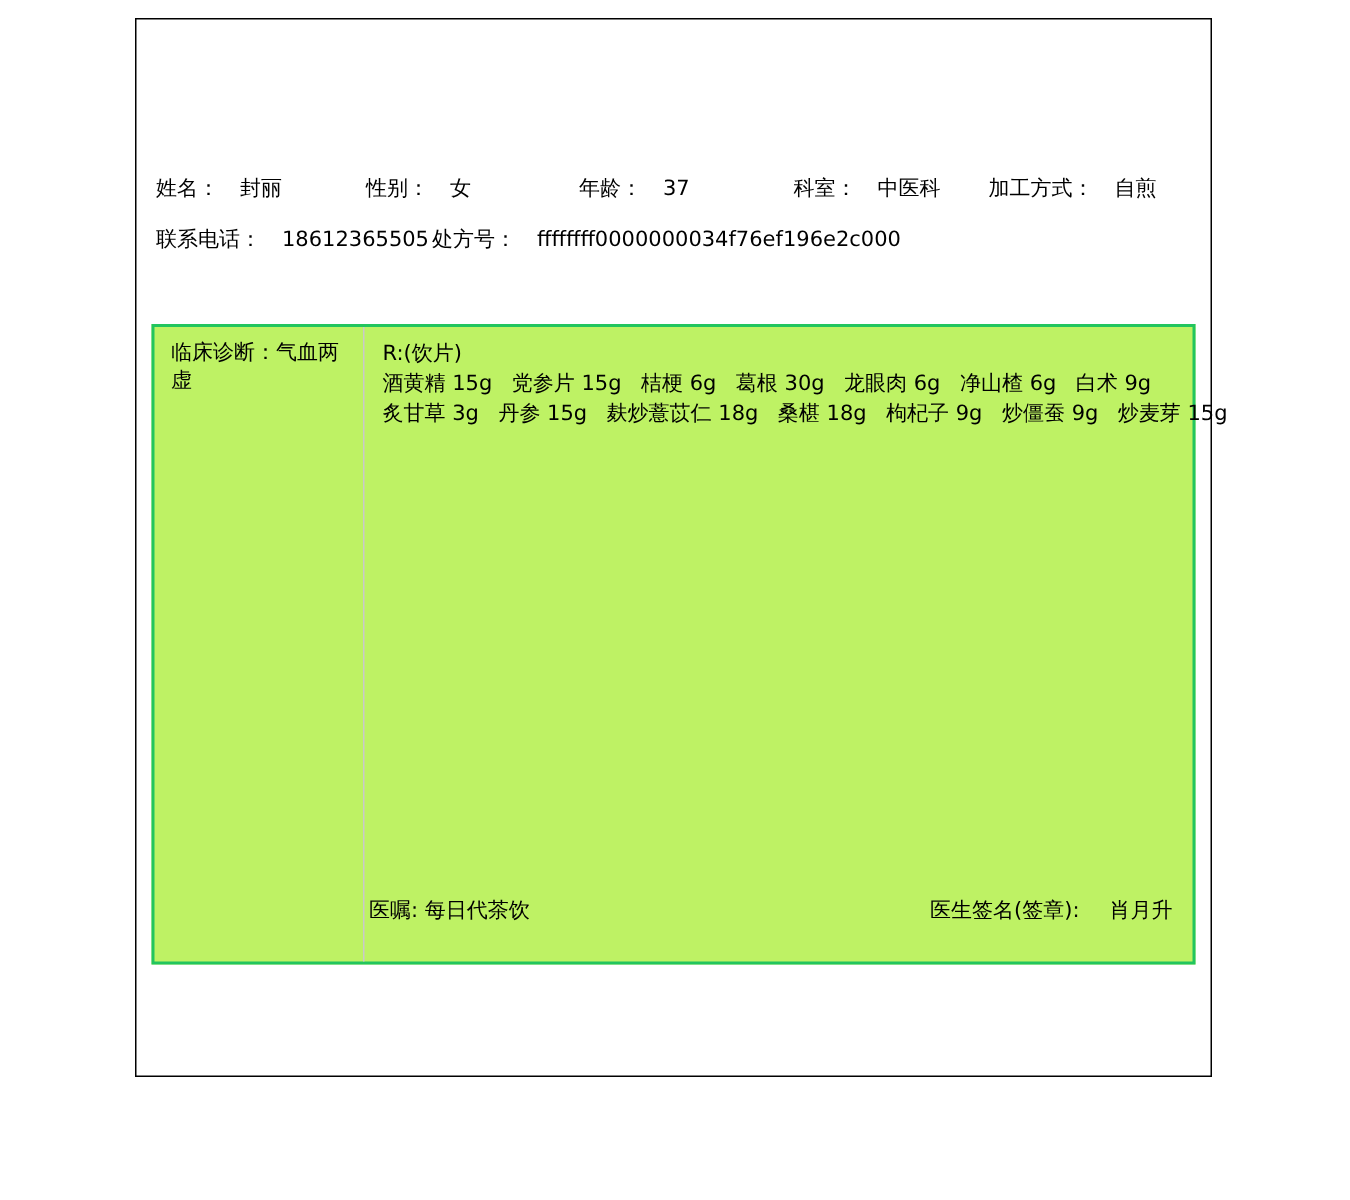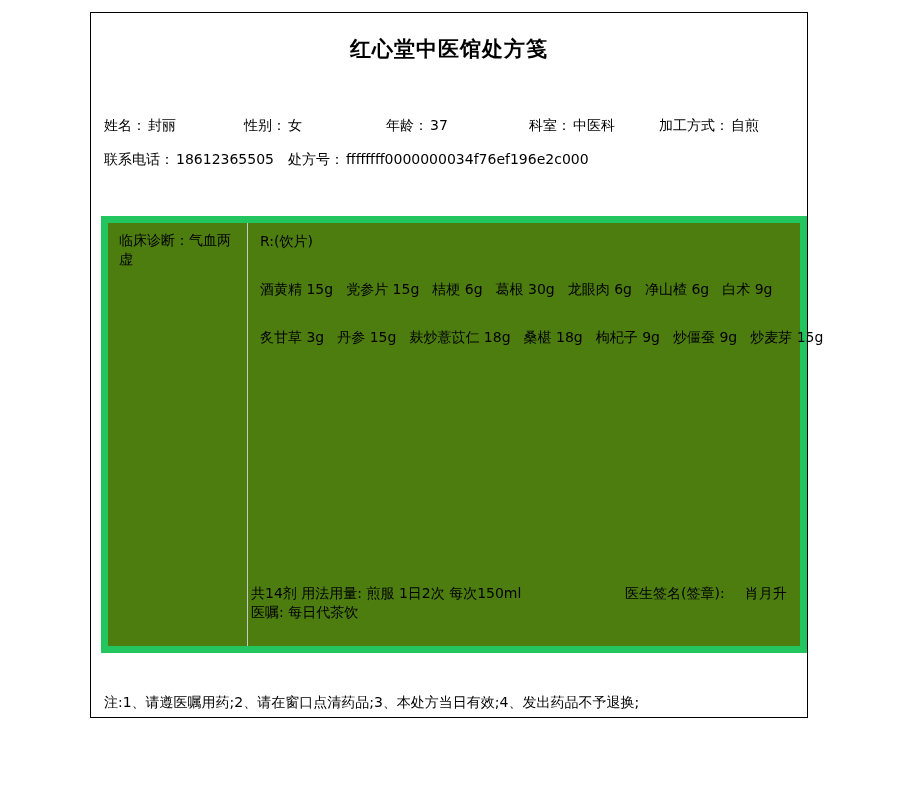--- a/index.html
+++ b/index.html
@@ -17,55 +17,54 @@
     font-size:21px;font-weight:bold;letter-spacing:1px;
   }
   .row{position:absolute;left:0;width:100%;font-size:14px;height:18px}
   .row > span{position:absolute;white-space:nowrap;top:0}
   .prow{top:104px}
   .prow .f0{left:13px}.prow .f1{left:153px}.prow .f2{left:295px}.prow .f3{left:438px}.prow .f4{left:568px}
   .crow{top:138px}
   .crow .f0{left:13px}.crow .f1{left:197px}.crow .f2{left:478px}
   .main{
     position:absolute;left:10px;top:203px;width:692px;height:423px;
-    border:7px solid #22c55e;background:#4d7c0f;
+    border:2px solid #22c55e;background:#bef264;
   }
   .diag{
     position:absolute;left:0;top:0;width:140px;height:100%;
     border-right:1px solid #c9c9c9;box-sizing:border-box;
     padding:8px 11px;font-size:14px;line-height:19px;
   }
   .rxcell{
     position:absolute;left:141px;top:0;right:0;bottom:0;
     padding:8px 11px;font-size:14px;
   }
   .rxhead{line-height:20px}
-  .rx-line{margin-top:28px;line-height:20px;white-space:nowrap}
+  .rx-line{line-height:20px;white-space:nowrap}
   .med{margin-right:13px}
   .rx-bottom{
     position:absolute;left:2px;right:6px;bottom:24px;
     font-size:14px;line-height:19px;
   }
   .rx-bottom .sumline{position:relative;white-space:nowrap}
   .sign{position:absolute;left:374px;top:0;white-space:nowrap}
   .sign .sval{margin-left:20px}
   .f-row1{top:639px}
   .f-row1 .f0{left:13px}.f-row1 .f1{left:155px}.f-row1 .f2{left:295px}.f-row1 .f3{left:437px}
   .f-row2{top:660px}
   .f-row2 .f0{left:13px}.f-row2 .f1{left:155px}
   .f-note{position:absolute;left:13px;top:681px;font-size:14px;white-space:nowrap}
-  .pair .val{margin-left:2px}
+  .pair .val{margin-left:14px}
   .pair .val-sp{margin-left:5px}
 </style>
 </head>
 <body>
 
 <div class="sheet">
 
-  <div class="title">红心堂中医馆处方笺</div>
 
   <div class="row prow">
     <span class="f0 pair"><span>姓名：</span><span class="val">封丽</span></span>
     <span class="f1 pair"><span>性别：</span><span class="val">女</span></span>
     <span class="f2 pair"><span>年龄：</span><span class="val">37</span></span>
     <span class="f3 pair"><span>科室：</span><span class="val">中医科</span></span>
     <span class="f4 pair"><span>加工方式：</span><span class="val">自煎</span></span>
   </div>
 
   <div class="row crow">
@@ -78,25 +77,23 @@
       <span>临床诊断：</span><span>气血两虚</span>
     </div>
     <div class="rxcell">
       <div class="rxhead">R:(饮片)</div>
       <div>
           <div class="rx-line"><span class="med">酒黄精 15g</span><span class="med">党参片 15g</span><span class="med">桔梗 6g</span><span class="med">葛根 30g</span><span class="med">龙眼肉 6g</span><span class="med">净山楂 6g</span><span class="med">白术 9g</span></div>
           <div class="rx-line"><span class="med">炙甘草 3g</span><span class="med">丹参 15g</span><span class="med">麸炒薏苡仁 18g</span><span class="med">桑椹 18g</span><span class="med">枸杞子 9g</span><span class="med">炒僵蚕 9g</span><span class="med">炒麦芽 15g</span></div>
         </div>
       <div class="rx-bottom">
         <div class="sumline">
-          <span>共14剂 用法用量: 煎服 1日2次 每次150ml</span>
           <span class="sign"><span>医生签名(签章):</span><span class="sval">肖月升</span></span>
         </div>
         <div>医嘱: 每日代茶饮</div>
       </div>
     </div>
   </div>
 
 
 
-  <div class="f-note">注:1、请遵医嘱用药;2、请在窗口点清药品;3、本处方当日有效;4、发出药品不予退换;</div>
 
 </div>
 
 </body></html>

